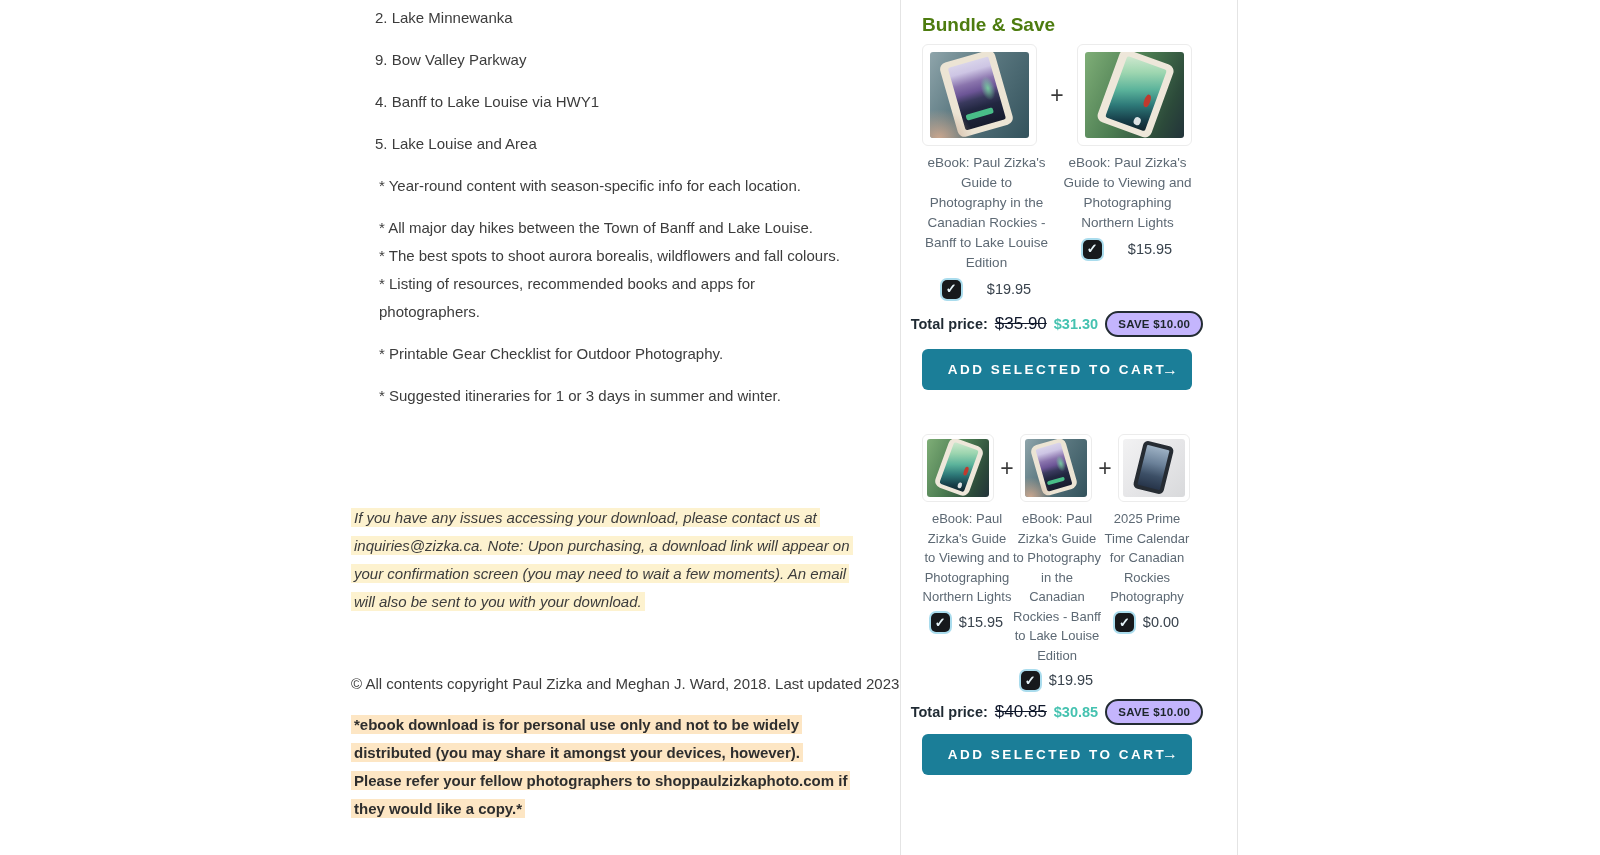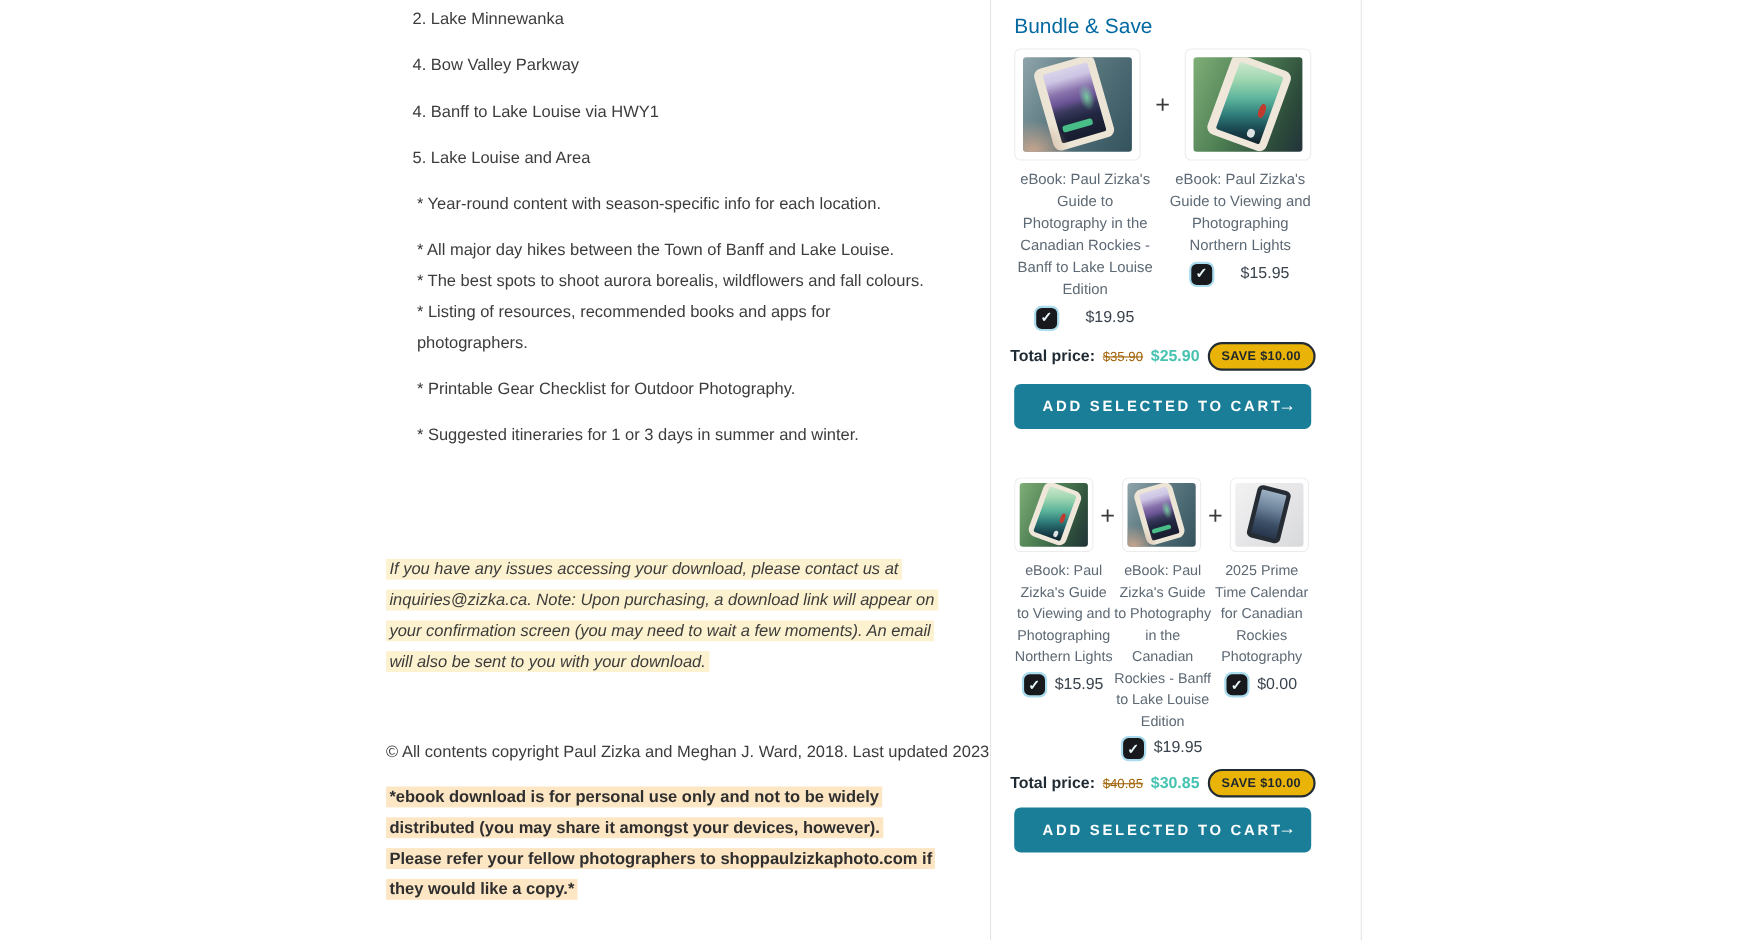--- a/index.html
+++ b/index.html
@@ -17,21 +17,21 @@
     -webkit-box-decoration-break:clone; box-decoration-break:clone; color:inherit; }
   .note mark { background:#fdf2cf; }
   .copyright { margin-top:54px; white-space:nowrap; }
   .disclaimer { margin-top:13px; font-weight:bold; color:#2e2e2e; }
   .disclaimer mark { background:#fde6c4; }
 
   
   .sidebar { position:absolute; left:900px; top:0; width:338px; height:855px;
     background:#fff; border-left:1px solid #e4e4e4; border-right:1px solid #e4e4e4;
     padding:14px 45px 0 21px; }
-  .bundle-heading { font-size:19px; font-weight:normal; color:#0369a1; margin-bottom:8px; }
+  .bundle-heading { font-size:19px; font-weight:bold; color:#4d7c0f; margin-bottom:8px; }
   .widget2 { margin-top:44px; }
 
   .thumb-row { display:flex; align-items:center; justify-content:space-between;
     margin-bottom:7px; }
   .thumb-row.clip { justify-content:flex-start; overflow:hidden; width:270px; }
   .plus { font-size:23px; color:#3a3a3a; flex:0 0 auto; }
   .thumb-row.clip .plus { width:26px; text-align:center; }
 
   .card { flex:0 0 auto; border:1px solid #ececec; border-radius:6px; background:#fff; padding:7px; }
   .card .img { width:99px; height:86px; border-radius:3px; position:relative; overflow:hidden; }
@@ -75,39 +75,39 @@
   .widget2 .checkrow { gap:9px; }
   .checkbox { width:19px; height:19px; flex:0 0 auto; background:#17191c; border-radius:5px;
     box-shadow:0 0 0 2px #aadced; display:flex; align-items:center; justify-content:center;
     color:#e8f6fb; font-size:13px; font-weight:bold; cursor:pointer; }
   .price { font-size:14.5px; color:#39434d; }
 
   .total { display:flex; align-items:center; justify-content:center; gap:7px;
     margin-top:12px; font-size:13.5px; white-space:nowrap; }
   .widget2 .total { margin-top:8px; }
   .total-label { font-weight:bold; color:#1f2a33; font-size:14.5px; }
-  .old { color:#a16207; text-decoration:line-through; font-size:12px; }
+  .old { color:#0f172a; text-decoration:line-through; font-size:17px; }
   .new { color:#45c2b0; font-weight:bold; font-size:14.5px; }
   .save-pill { border:2px solid #232c33; border-radius:16px; padding:5px 11px;
-    font-size:11.5px; font-weight:bold; color:#1d262c; background:#eab308; letter-spacing:.3px; }
+    font-size:11.5px; font-weight:bold; color:#1d262c; background:#c4b5fd; letter-spacing:.3px; }
 
   .cart-btn { margin-top:12px; position:relative; width:100%; height:41px;
     background:#1b7e98; border-radius:6px; border:none; color:#ffffff;
     display:flex; align-items:center; justify-content:center;
     font-family:"Liberation Sans", sans-serif;
     font-size:13.5px; font-weight:bold; letter-spacing:2.5px; cursor:pointer; }
   .widget2 .cart-btn { margin-top:9px; }
   .cart-arrow { position:absolute; right:14px; font-size:16px; letter-spacing:0; }
 </style>
 </head>
 <body>
 
 <main class="desc">
   <div class="num">2. Lake Minnewanka</div>
-  <div class="num">4. Bow Valley Parkway</div>
+  <div class="num">9. Bow Valley Parkway</div>
   <div class="num">4. Banff to Lake Louise via HWY1</div>
   <div class="num">5. Lake Louise and Area</div>
 
   <div class="para">* Year-round content with season-specific info for each location.</div>
   <div class="line">* All major day hikes between the Town of Banff and Lake Louise.</div>
   <div class="line">* The best spots to shoot aurora borealis, wildflowers and fall colours.</div>
   <div class="para">* Listing of resources, recommended books and apps for photographers.</div>
   <div class="para">* Printable Gear Checklist for Outdoor Photography.</div>
   <div class="para">* Suggested itineraries for 1 or 3 days in summer and winter.</div>
 
@@ -163,21 +163,21 @@
               <span>✓</span>
             </span>
           <span class="price">$15.95</span>
         </div>
       </div>
     </div>
 
     <div class="total">
       <span class="total-label">Total price:</span>
       <span class="old">$35.90</span>
-      <span class="new">$25.90</span>
+      <span class="new">$31.30</span>
       <span class="save-pill">SAVE $10.00</span>
     </div>
 
     <button class="cart-btn">
       <span>ADD SELECTED TO CART</span>
       <span class="cart-arrow">→</span>
     </button>
   </section>
 
   <section class="widget2">

